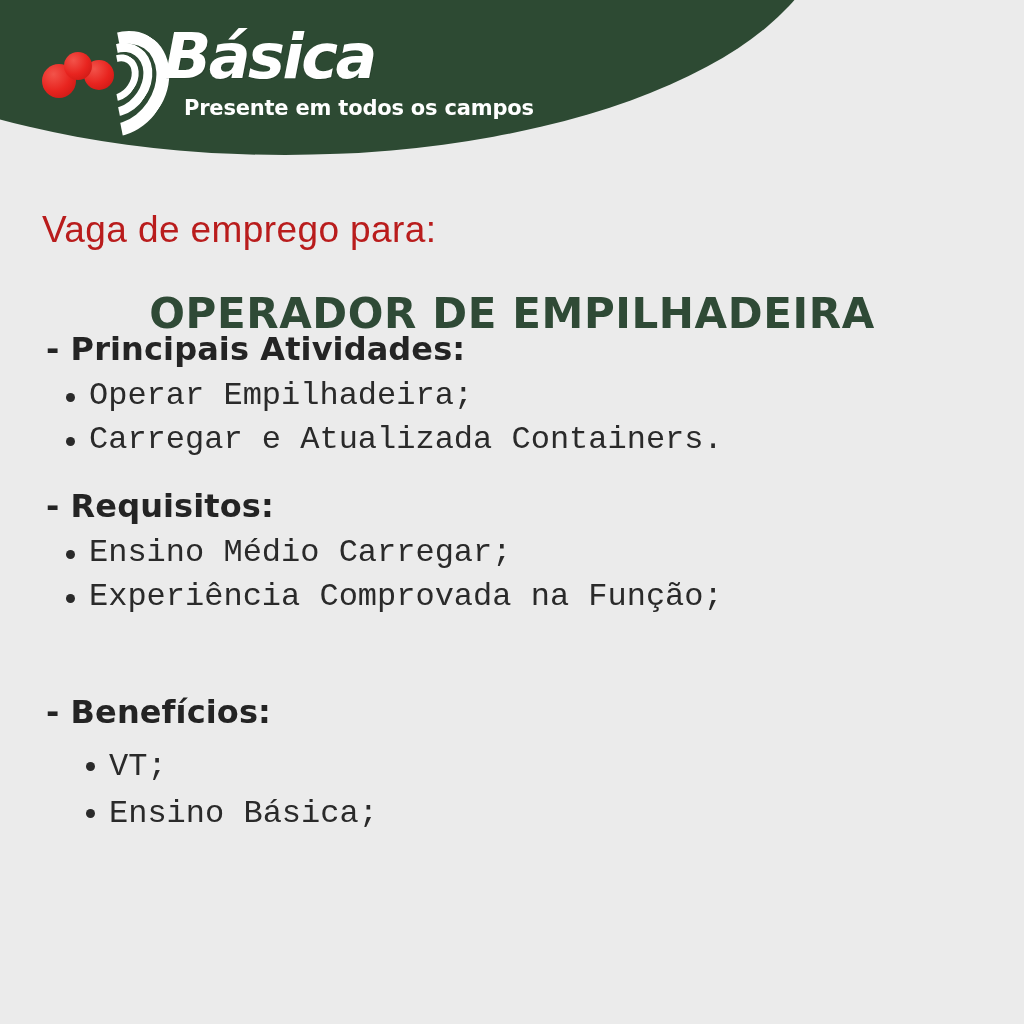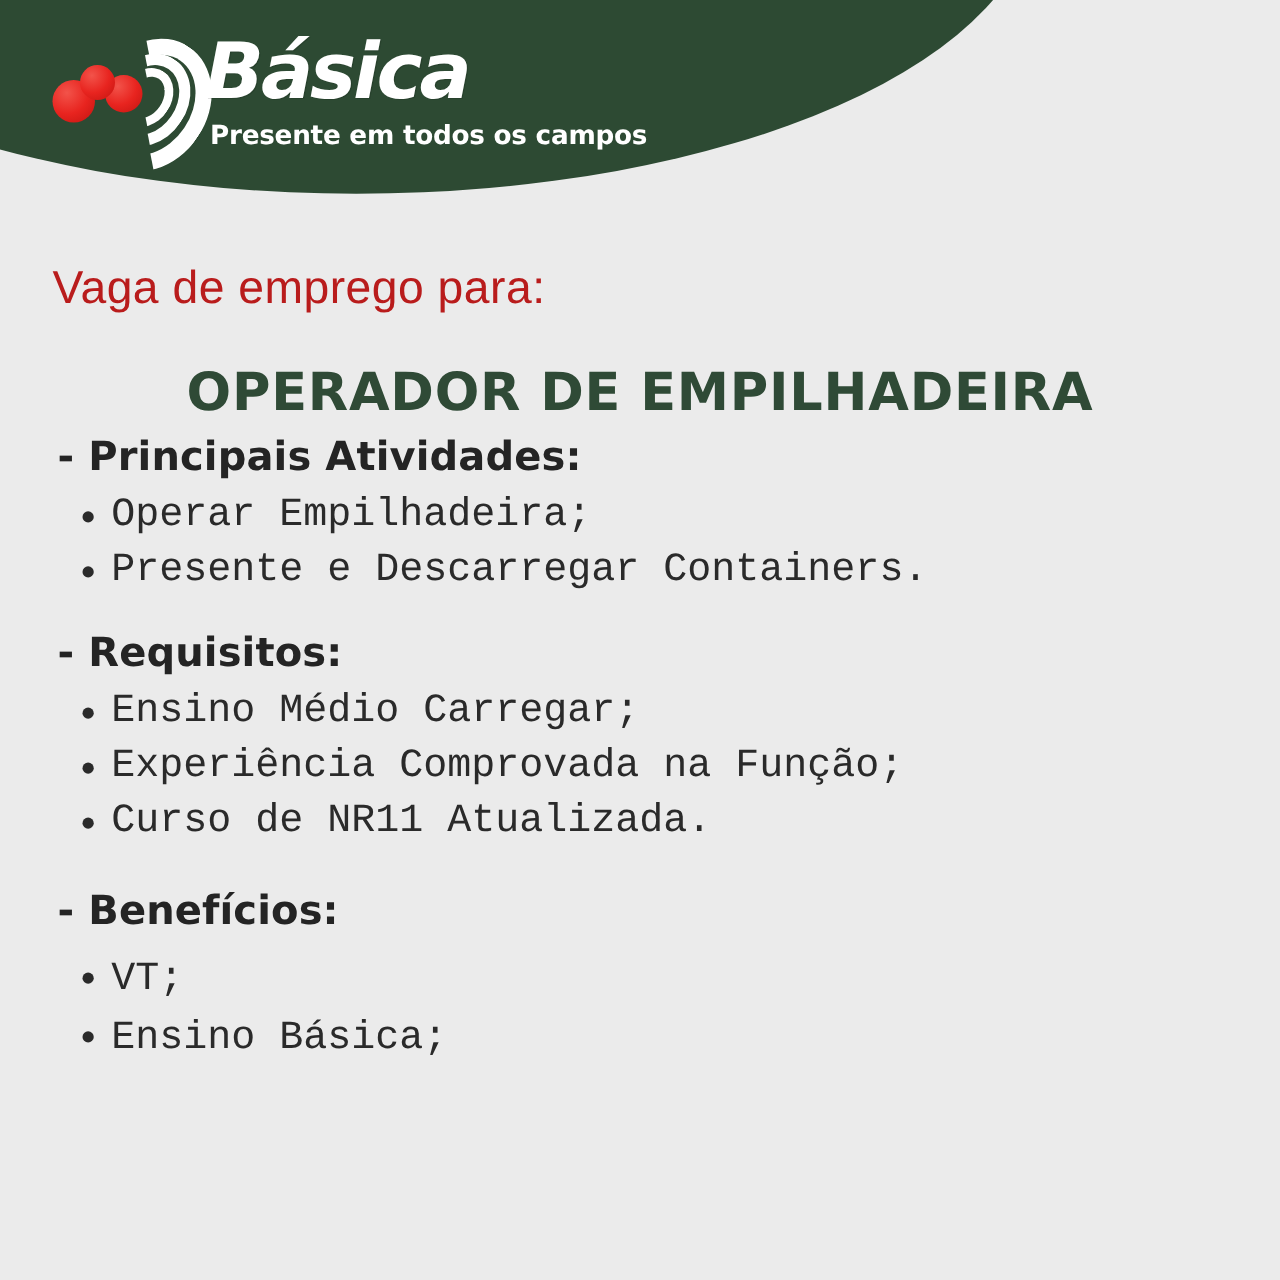--- a/index.html
+++ b/index.html
@@ -99,21 +99,21 @@
     font-style: italic;
     font-size: 62px;
     letter-spacing: -2.5px;
     color: #ffffff;
     line-height: 1;
     white-space: nowrap;
     text-shadow: 1px 1px 0 rgba(0,0,0,0.12);
   }
   #logo-tagline {
     position: absolute;
-    left: 132px;
+    left: 148px;
     top: 74px;
     font-family: "DejaVu Sans", sans-serif;
     font-weight: bold;
     font-size: 21px;
     color: #ffffff;
     letter-spacing: -0.2px;
     white-space: nowrap;
   }
 
   
@@ -153,21 +153,21 @@
   .section {
     position: absolute;
     left: 0;
     width: 1024px;
   }
   #section-atividades { top: 155px; }
   #section-requisitos { top: 312px; }
   #section-beneficios { top: 518px; }
 
   .section-heading {
-    margin: 16px 0 6px 46px;
+    margin: 0 0 6px 46px;
     font-family: "DejaVu Sans", sans-serif;
     font-weight: bold;
     font-size: 32px;
     color: #242424;
     letter-spacing: 0.1px;
     white-space: nowrap;
   }
   .bullet-list {
     list-style: none;
     margin: 0;
@@ -185,21 +185,21 @@
   }
   .bullet-item .dot {
     position: absolute;
     left: 0;
     top: 19px;
     width: 9px;
     height: 9px;
     border-radius: 50%;
     background: #2a2a2a;
   }
-  #section-beneficios .bullet-list { margin-top: 12px; }
+  #section-beneficios .bullet-list { margin-top: 12px; padding-left: 20px; }
   #section-beneficios .bullet-item { line-height: 47px; }
 
   
   #contact-block {
     position: absolute;
     left: 0;
     top: 737px;
     width: 1024px;
     height: 110px;
   }
@@ -235,40 +235,36 @@
 
   <div class="section" id="section-atividades">
     <div class="section-heading">- Principais Atividades:</div>
     <ul class="bullet-list">
       <li class="bullet-item">
         <span class="dot"></span>
         <span>Operar Empilhadeira;</span>
       </li>
       <li class="bullet-item">
         <span class="dot"></span>
-        <span>Presente e Descarregar Containers.</span>
+        <span>Carregar e Atualizada Containers.</span>
       </li>
     </ul>
   </div>
 
   <div class="section" id="section-requisitos">
     <div class="section-heading">- Requisitos:</div>
     <ul class="bullet-list">
       <li class="bullet-item">
         <span class="dot"></span>
         <span>Ensino Médio Carregar;</span>
       </li>
       <li class="bullet-item">
         <span class="dot"></span>
         <span>Experiência Comprovada na Função;</span>
       </li>
-      <li class="bullet-item">
-        <span class="dot"></span>
-        <span>Curso de NR11 Atualizada.</span>
-      </li>
     </ul>
   </div>
 
   <div class="section" id="section-beneficios">
     <div class="section-heading">- Benefícios:</div>
     <ul class="bullet-list">
       <li class="bullet-item">
         <span class="dot"></span>
         <span>VT;</span>
       </li>

